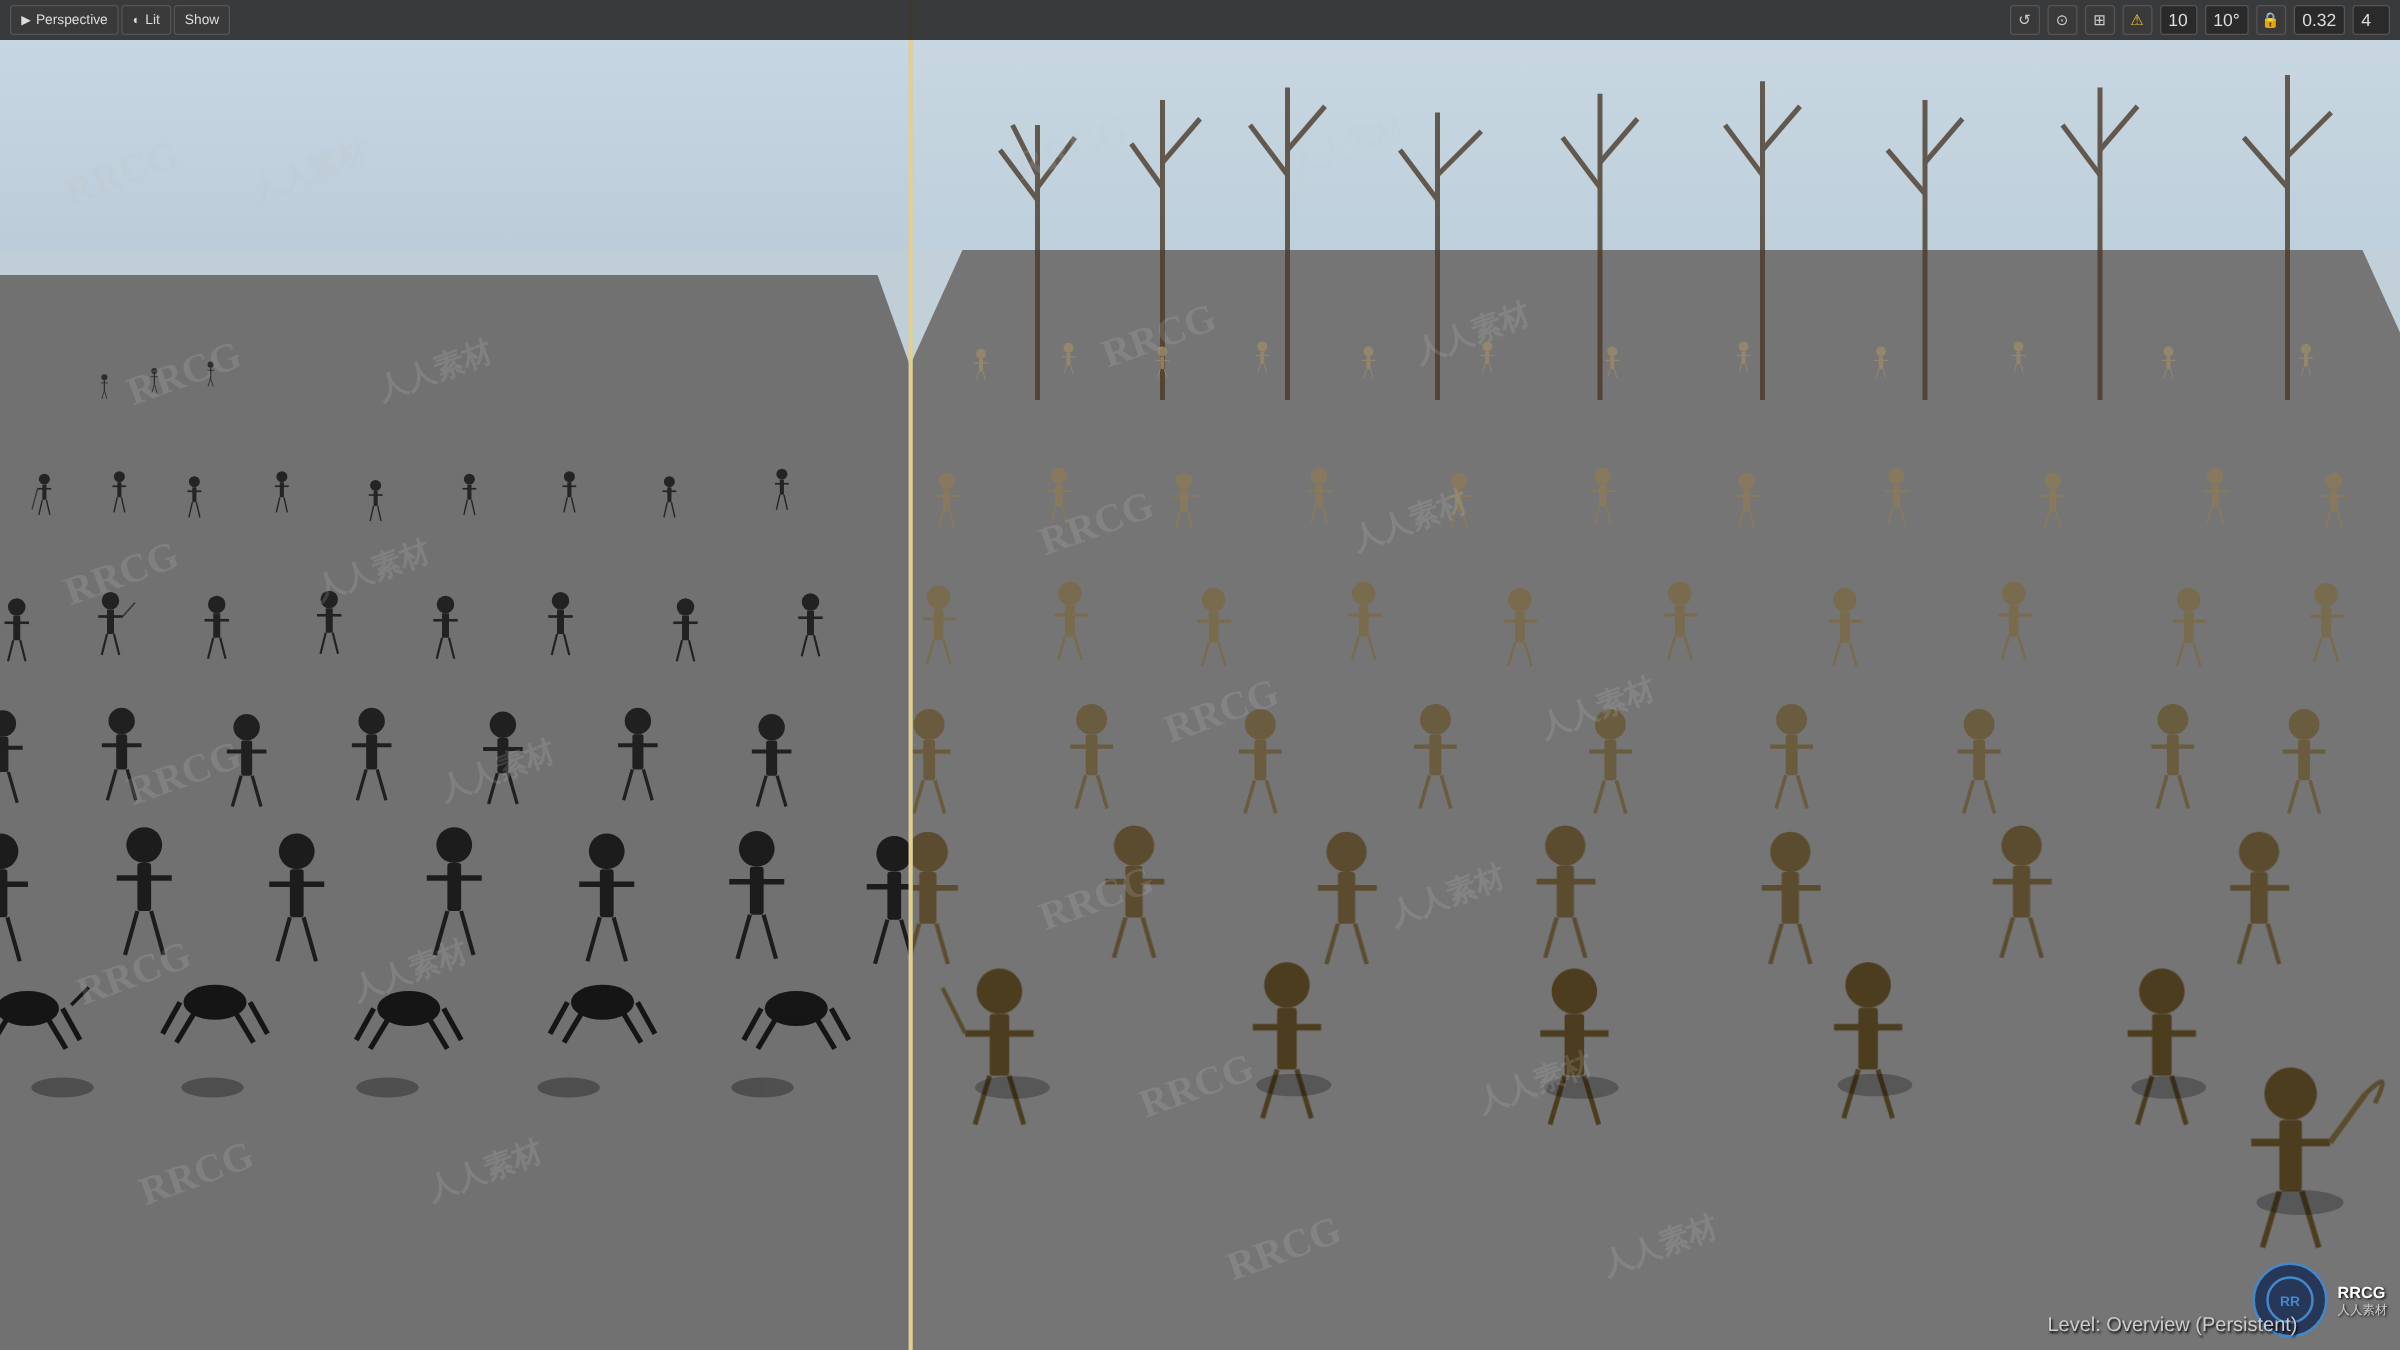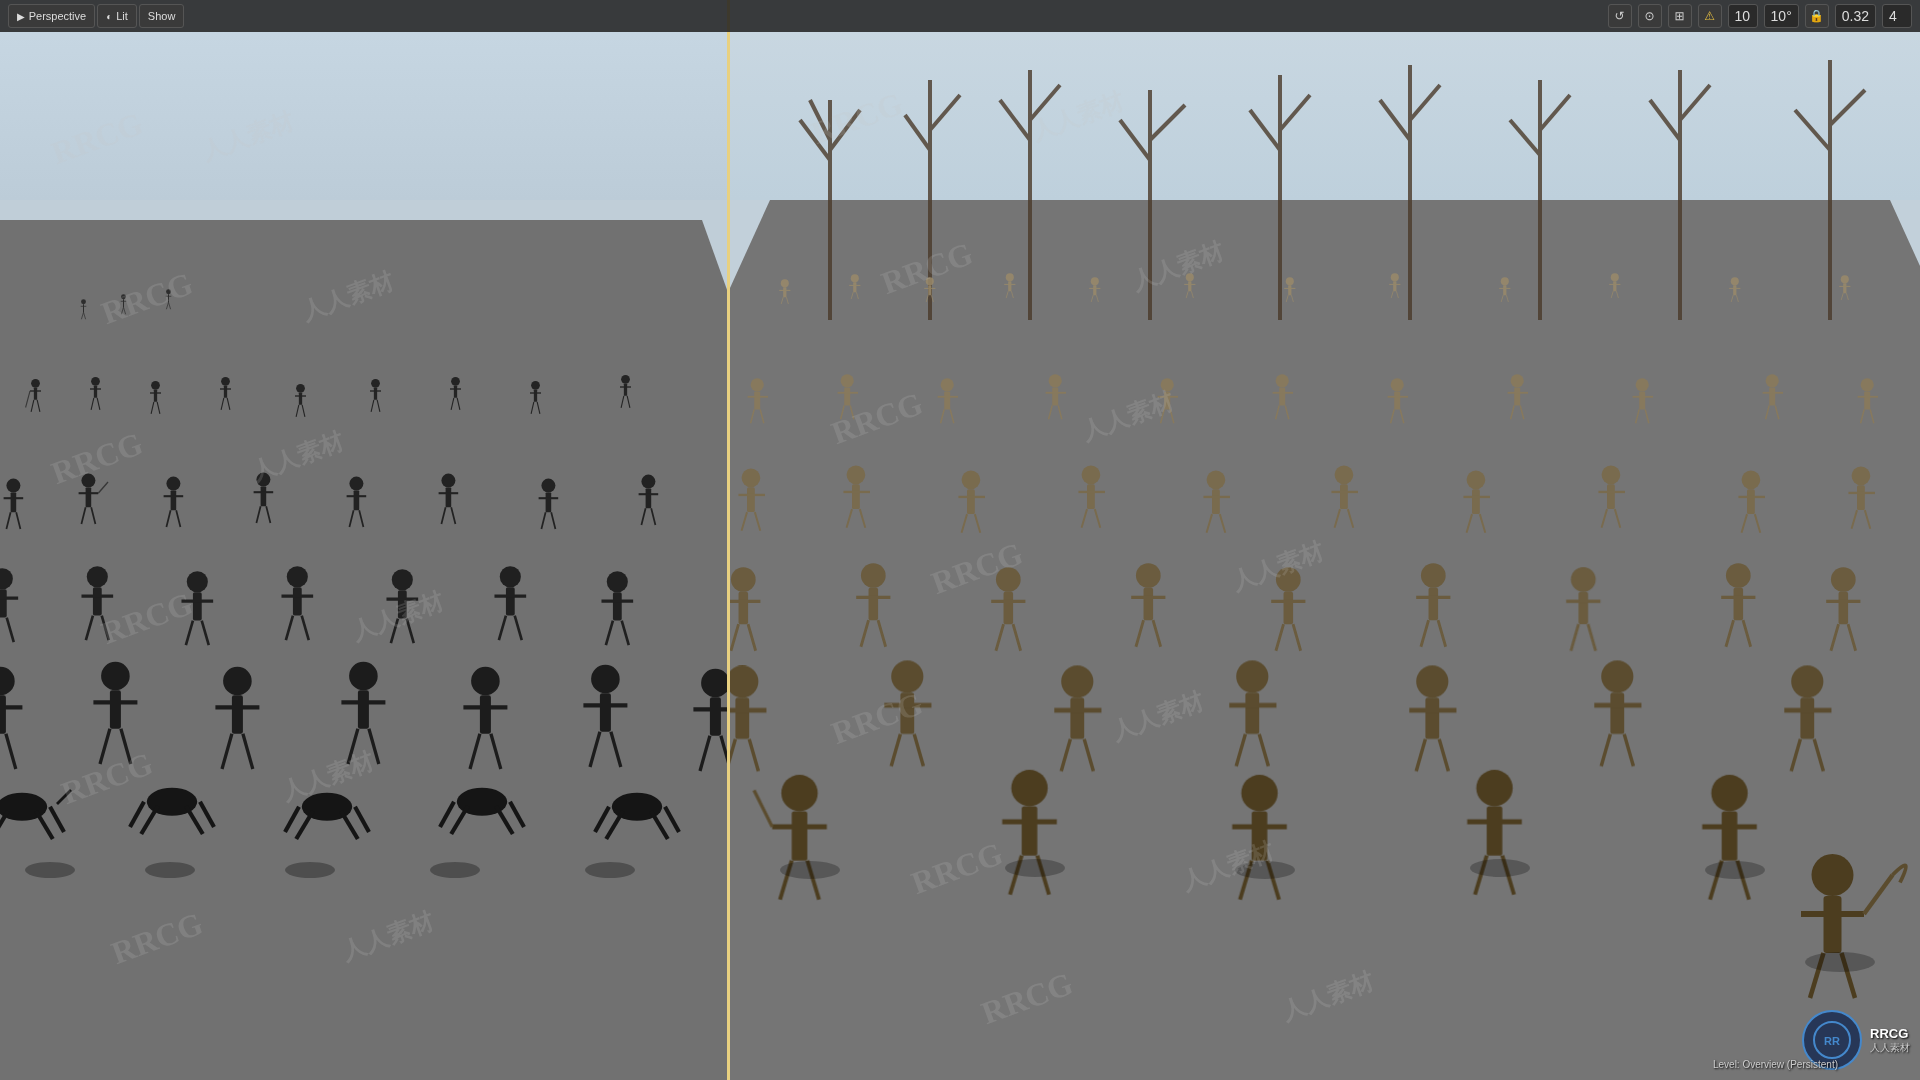--- a/index.html
+++ b/index.html
@@ -1078,15 +1078,15 @@
           <text x="20" y="25" text-anchor="middle" fill="#4488cc" font-size="11" font-weight="bold" font-family="Arial">RR</text>
         </svg>
       </div>
       <div style="display:flex;flex-direction:column;align-items:flex-start;">
         <span class="corner-text">RRCG</span>
         <span class="corner-subtext">人人素材</span>
       </div>
     </div>
   </div>
 
-  <div style="position:absolute;bottom:10px;right:82px;color:#ccc;font-size:10px;z-index:50;text-shadow:1px 1px 2px #000;">Level: Overview (Persistent)</div>
+  <div style="position:absolute;bottom:10px;right:82px;color:#ccc;font-size:16px;z-index:50;text-shadow:1px 1px 2px #000;">Level: Overview (Persistent)</div>
 
 </div>
 
 </body></html>

